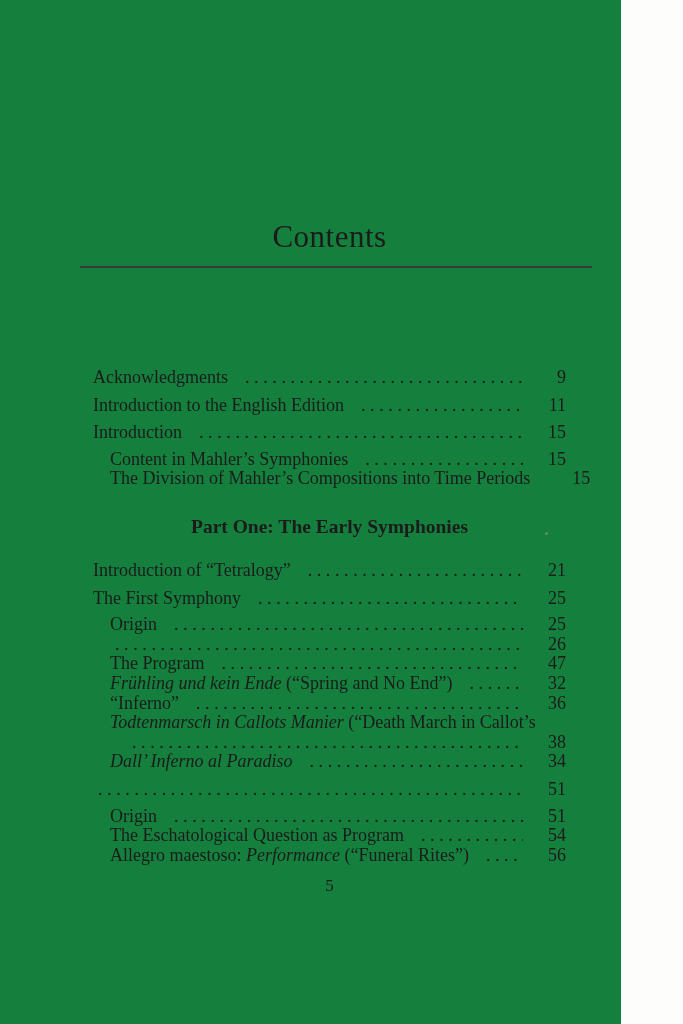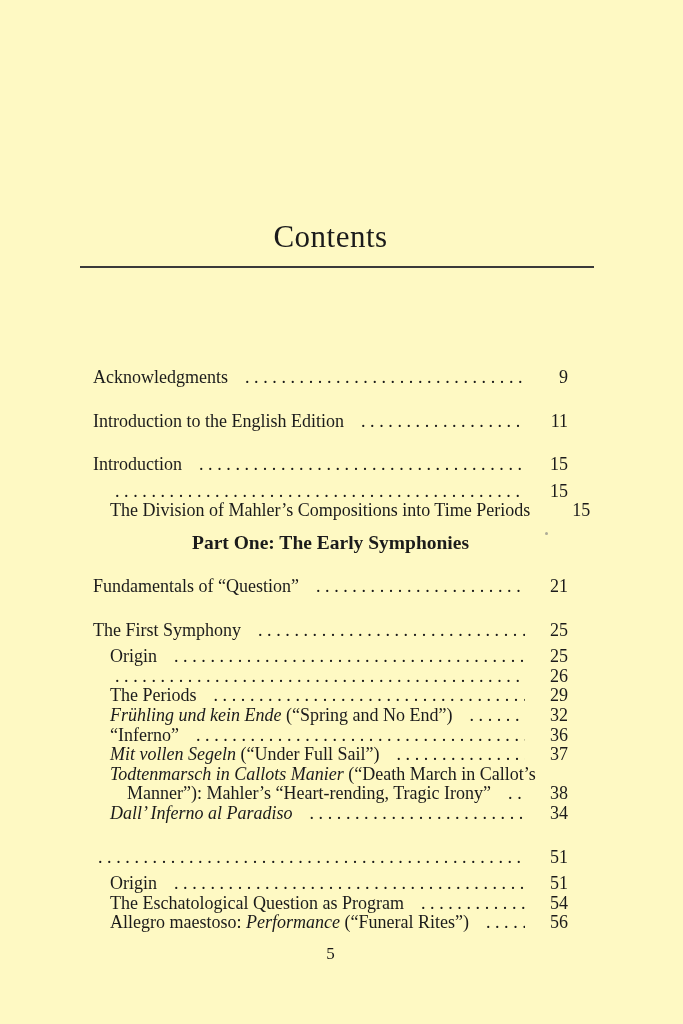--- a/index.html
+++ b/index.html
@@ -1,24 +1,24 @@
 <!DOCTYPE html>
 <html><head>
 <meta charset="utf-8">
 <style>
   html, body { margin: 0; padding: 0; background: #fdfdfb; }
   .page {
     position: relative;
-    width: 683px;
+    width: 621px;
     height: 1024px;
-    background: #fef9c3;
+    background: #15803d;
     color: #1b1b1b;
     font-family: "Liberation Serif", serif;
     box-sizing: border-box;
-    padding: 220px 115px 0 93px;
+    padding: 220px 55px 0 93px;
     overflow: hidden;
   }
   .title {
     text-align: center;
     font-size: 31px;
     line-height: 34px;
     letter-spacing: 0.5px;
     font-weight: 400;
   }
   .rule {
@@ -34,21 +34,21 @@
     align-items: baseline;
     font-size: 18px;
     line-height: 19.6px;
     white-space: nowrap;
     gap: 12px;
   }
   .indent-0 { padding-left: 0; }
   .indent-1 { padding-left: 17px; }
   .indent-2 { padding-left: 34px; }
   .gap-xl { margin-top: 100px; }
-  .gap-lg { margin-top: 24px; }
+  .gap-lg { margin-top: 8px; }
   .gap-sm { margin-top: 7px; }
   .label { white-space: nowrap; flex: 0 0 auto; }
   .label i { font-style: italic; }
   .leader {
     flex: 1 1 auto;
     min-width: 0;
     overflow: hidden;
     white-space: nowrap;
     padding-left: 5px;
   }
@@ -60,21 +60,21 @@
     flex: 0 0 auto;
     margin-left: 7px;
     min-width: 24px;
     text-align: right;
   }
   .part-heading {
     text-align: center;
     font-weight: 700;
     font-size: 19.5px;
     line-height: 24px;
-    margin-top: 10px;
+    margin-top: 26px;
     margin-bottom: 22px;
   }
   .footer-pagenum {
     text-align: center;
     font-size: 17px;
     margin-top: 11px;
   }
   .speck {
     position: absolute;
     left: 545px;
@@ -102,73 +102,68 @@
         <span class="label"><span>Introduction to the English Edition</span></span>
         <span class="leader"></span>
         <span class="pagenum">11</span>
       </div>
       <div class="row indent-0 gap-lg">
         <span class="label"><span>Introduction</span></span>
         <span class="leader"></span>
         <span class="pagenum">15</span>
       </div>
       <div class="row indent-1 gap-sm">
+        <span class="label"><span>Content in Mahler’s Symphonies</span></span>
         <span class="leader"></span>
         <span class="pagenum">15</span>
       </div>
       <div class="row indent-1">
         <span class="label"><span>The Division of Mahler’s Compositions into Time Periods</span></span>
         <span class="leader"></span>
         <span class="pagenum">15</span>
       </div>
       <div class="part-heading">Part One: The Early Symphonies</div>
       <div class="row indent-0">
-        <span class="label"><span>Fundamentals of “Question”</span></span>
+        <span class="label"><span>Introduction of “Tetralogy”</span></span>
         <span class="leader"></span>
         <span class="pagenum">21</span>
       </div>
       <div class="row indent-0 gap-lg">
         <span class="label"><span>The First Symphony</span></span>
         <span class="leader"></span>
         <span class="pagenum">25</span>
       </div>
       <div class="row indent-1 gap-sm">
         <span class="label"><span>Origin</span></span>
         <span class="leader"></span>
         <span class="pagenum">25</span>
       </div>
       <div class="row indent-1">
         <span class="leader"></span>
         <span class="pagenum">26</span>
       </div>
       <div class="row indent-1">
-        <span class="label"><span>The Periods</span></span>
+        <span class="label"><span>The Program</span></span>
         <span class="leader"></span>
-        <span class="pagenum">29</span>
+        <span class="pagenum">47</span>
       </div>
       <div class="row indent-1">
         <span class="label"><i>Frühling und kein Ende</i><span> (“Spring and No End”)</span></span>
         <span class="leader"></span>
         <span class="pagenum">32</span>
       </div>
       <div class="row indent-1">
         <span class="label"><span>“Inferno”</span></span>
         <span class="leader"></span>
         <span class="pagenum">36</span>
       </div>
       <div class="row indent-1">
-        <span class="label"><i>Mit vollen Segeln</i><span> (“Under Full Sail”)</span></span>
-        <span class="leader"></span>
-        <span class="pagenum">37</span>
-      </div>
-      <div class="row indent-1">
         <span class="label"><i>Todtenmarsch in Callots Manier</i><span> (“Death March in Callot’s</span></span>
       </div>
       <div class="row indent-2">
-        <span class="label"><span>Manner”): Mahler’s “Heart-rending, Tragic Irony”</span></span>
         <span class="leader"></span>
         <span class="pagenum">38</span>
       </div>
       <div class="row indent-1">
         <span class="label"><i>Dall’ Inferno al Paradiso</i></span>
         <span class="leader"></span>
         <span class="pagenum">34</span>
       </div>
       <div class="row indent-0 gap-lg">
         <span class="leader"></span>

